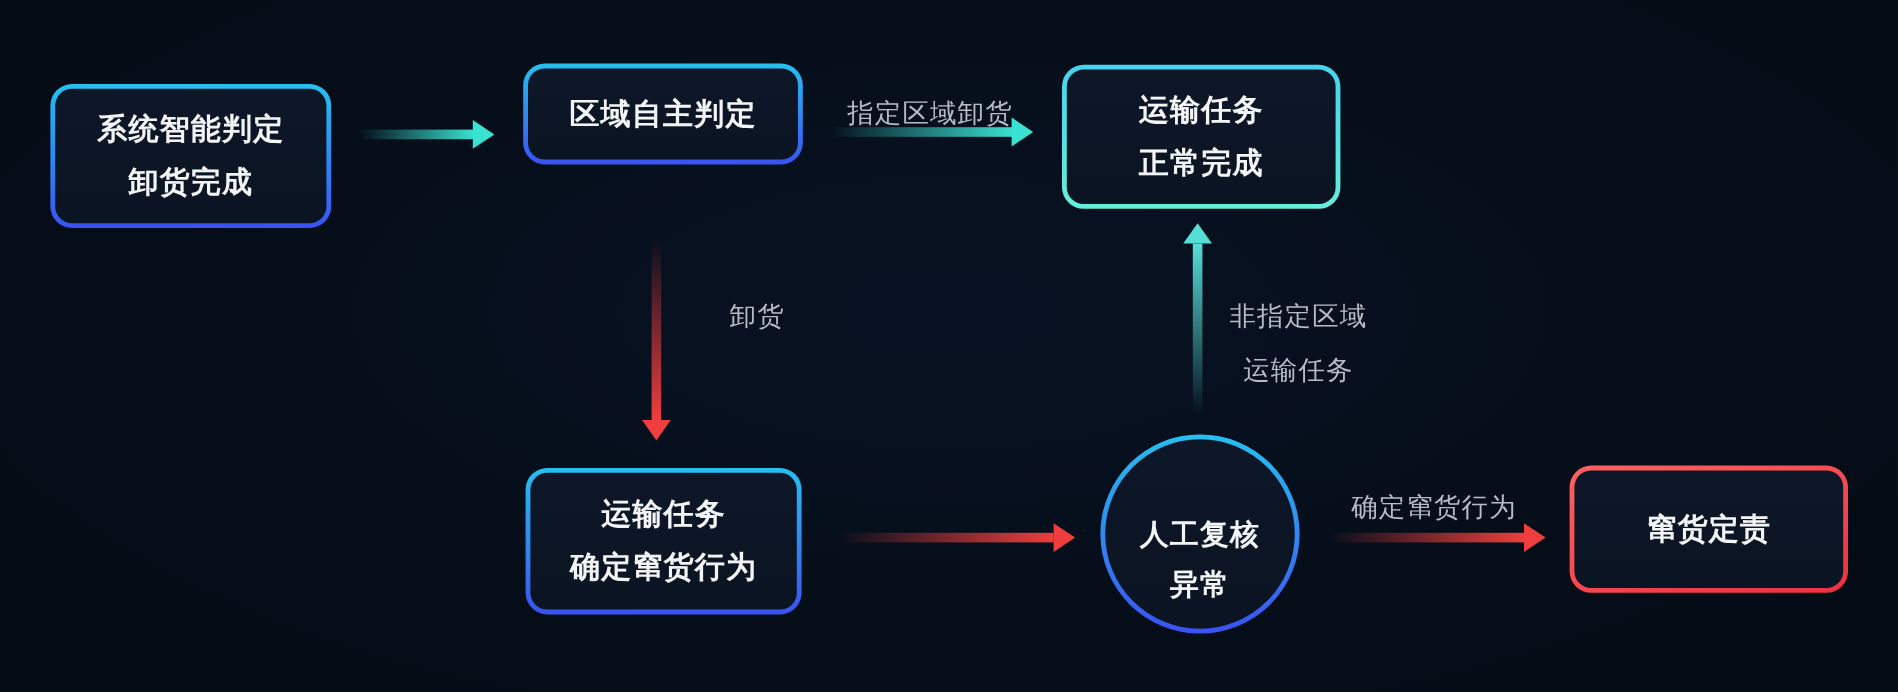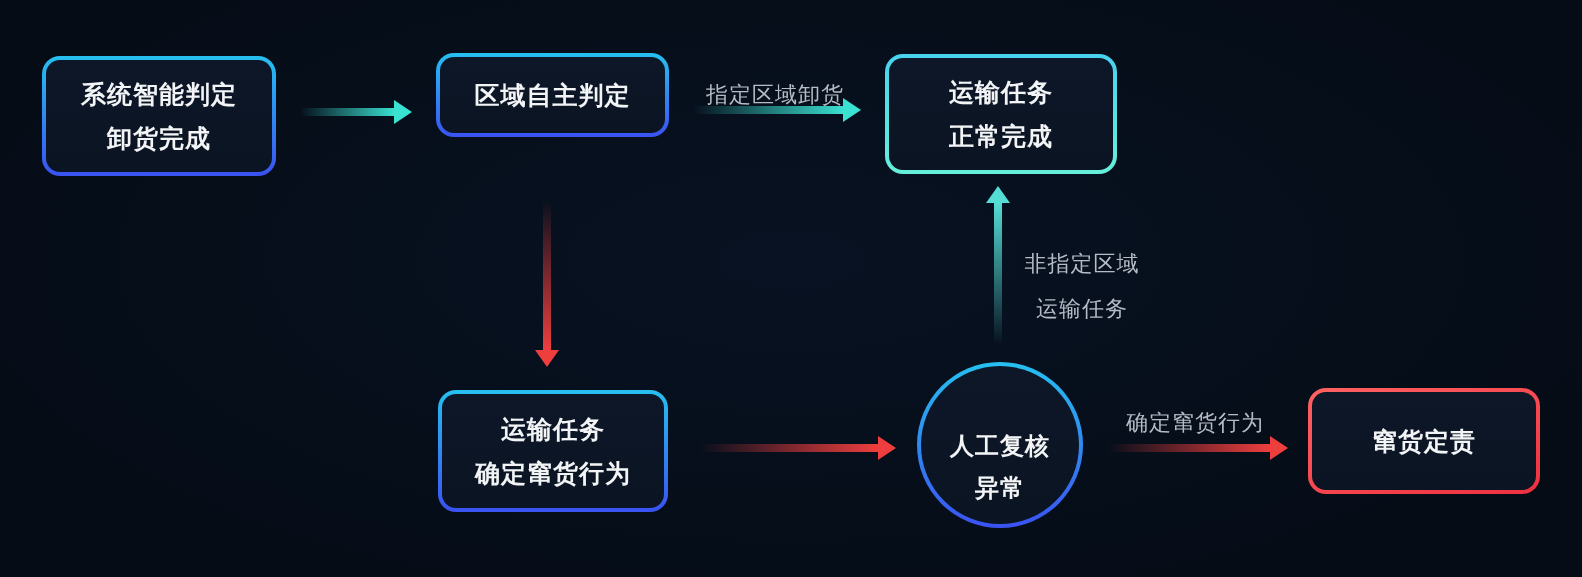--- a/index.html
+++ b/index.html
@@ -73,21 +73,21 @@
   .head-up    { border-left: 12px solid transparent; border-right: 12px solid transparent; border-bottom: 17px solid; }
   .c-teal { color: var(--arrow-teal, #3ae2d2); }
   .c-red  { color: var(--arrow-red, #ee3e3e); }
   .c-cyan { color: var(--arrow-cyan, #55ded6); }
 </style>
 </head>
 <body>
 
 <div class="canvas">
 
-  <div class="gnode gb-main" style="left:42px; top:56px; width:234px; height:120px;">
+  <div class="gnode gb-main" style="left:42px; top:70px; width:234px; height:120px;">
     <div class="inner">
       <div class="node-line">系统智能判定</div>
       <div class="node-line">卸货完成</div>
     </div>
   </div>
 
   <div class="arrow" style="left:300px; top:100px; width:112px; height:24px;">
     <div class="shaft shaft-h-teal" style="left:0; top:8px; width:96px; height:8px;"></div>
     <div class="head head-right c-teal" style="right:0; top:0;"></div>
   </div>
@@ -111,20 +111,21 @@
       <div class="node-line">正常完成</div>
     </div>
   </div>
 
   <div class="arrow" style="left:535px; top:200px; width:24px; height:167px;">
     <div class="shaft shaft-v-red-down" style="left:8px; top:0; width:8px; height:150px;"></div>
     <div class="head head-down c-red" style="left:0; bottom:0;"></div>
   </div>
 
   <div class="edge-label" style="left:565px; top:241px; width:132px;">
+    <div>卸货</div>
   </div>
 
   <div class="gnode gb-main" style="left:438px; top:390px; width:230px; height:122px;">
     <div class="inner">
       <div class="node-line">运输任务</div>
       <div class="node-line">确定窜货行为</div>
     </div>
   </div>
 
   <div class="arrow" style="left:700px; top:436px; width:196px; height:24px;">

